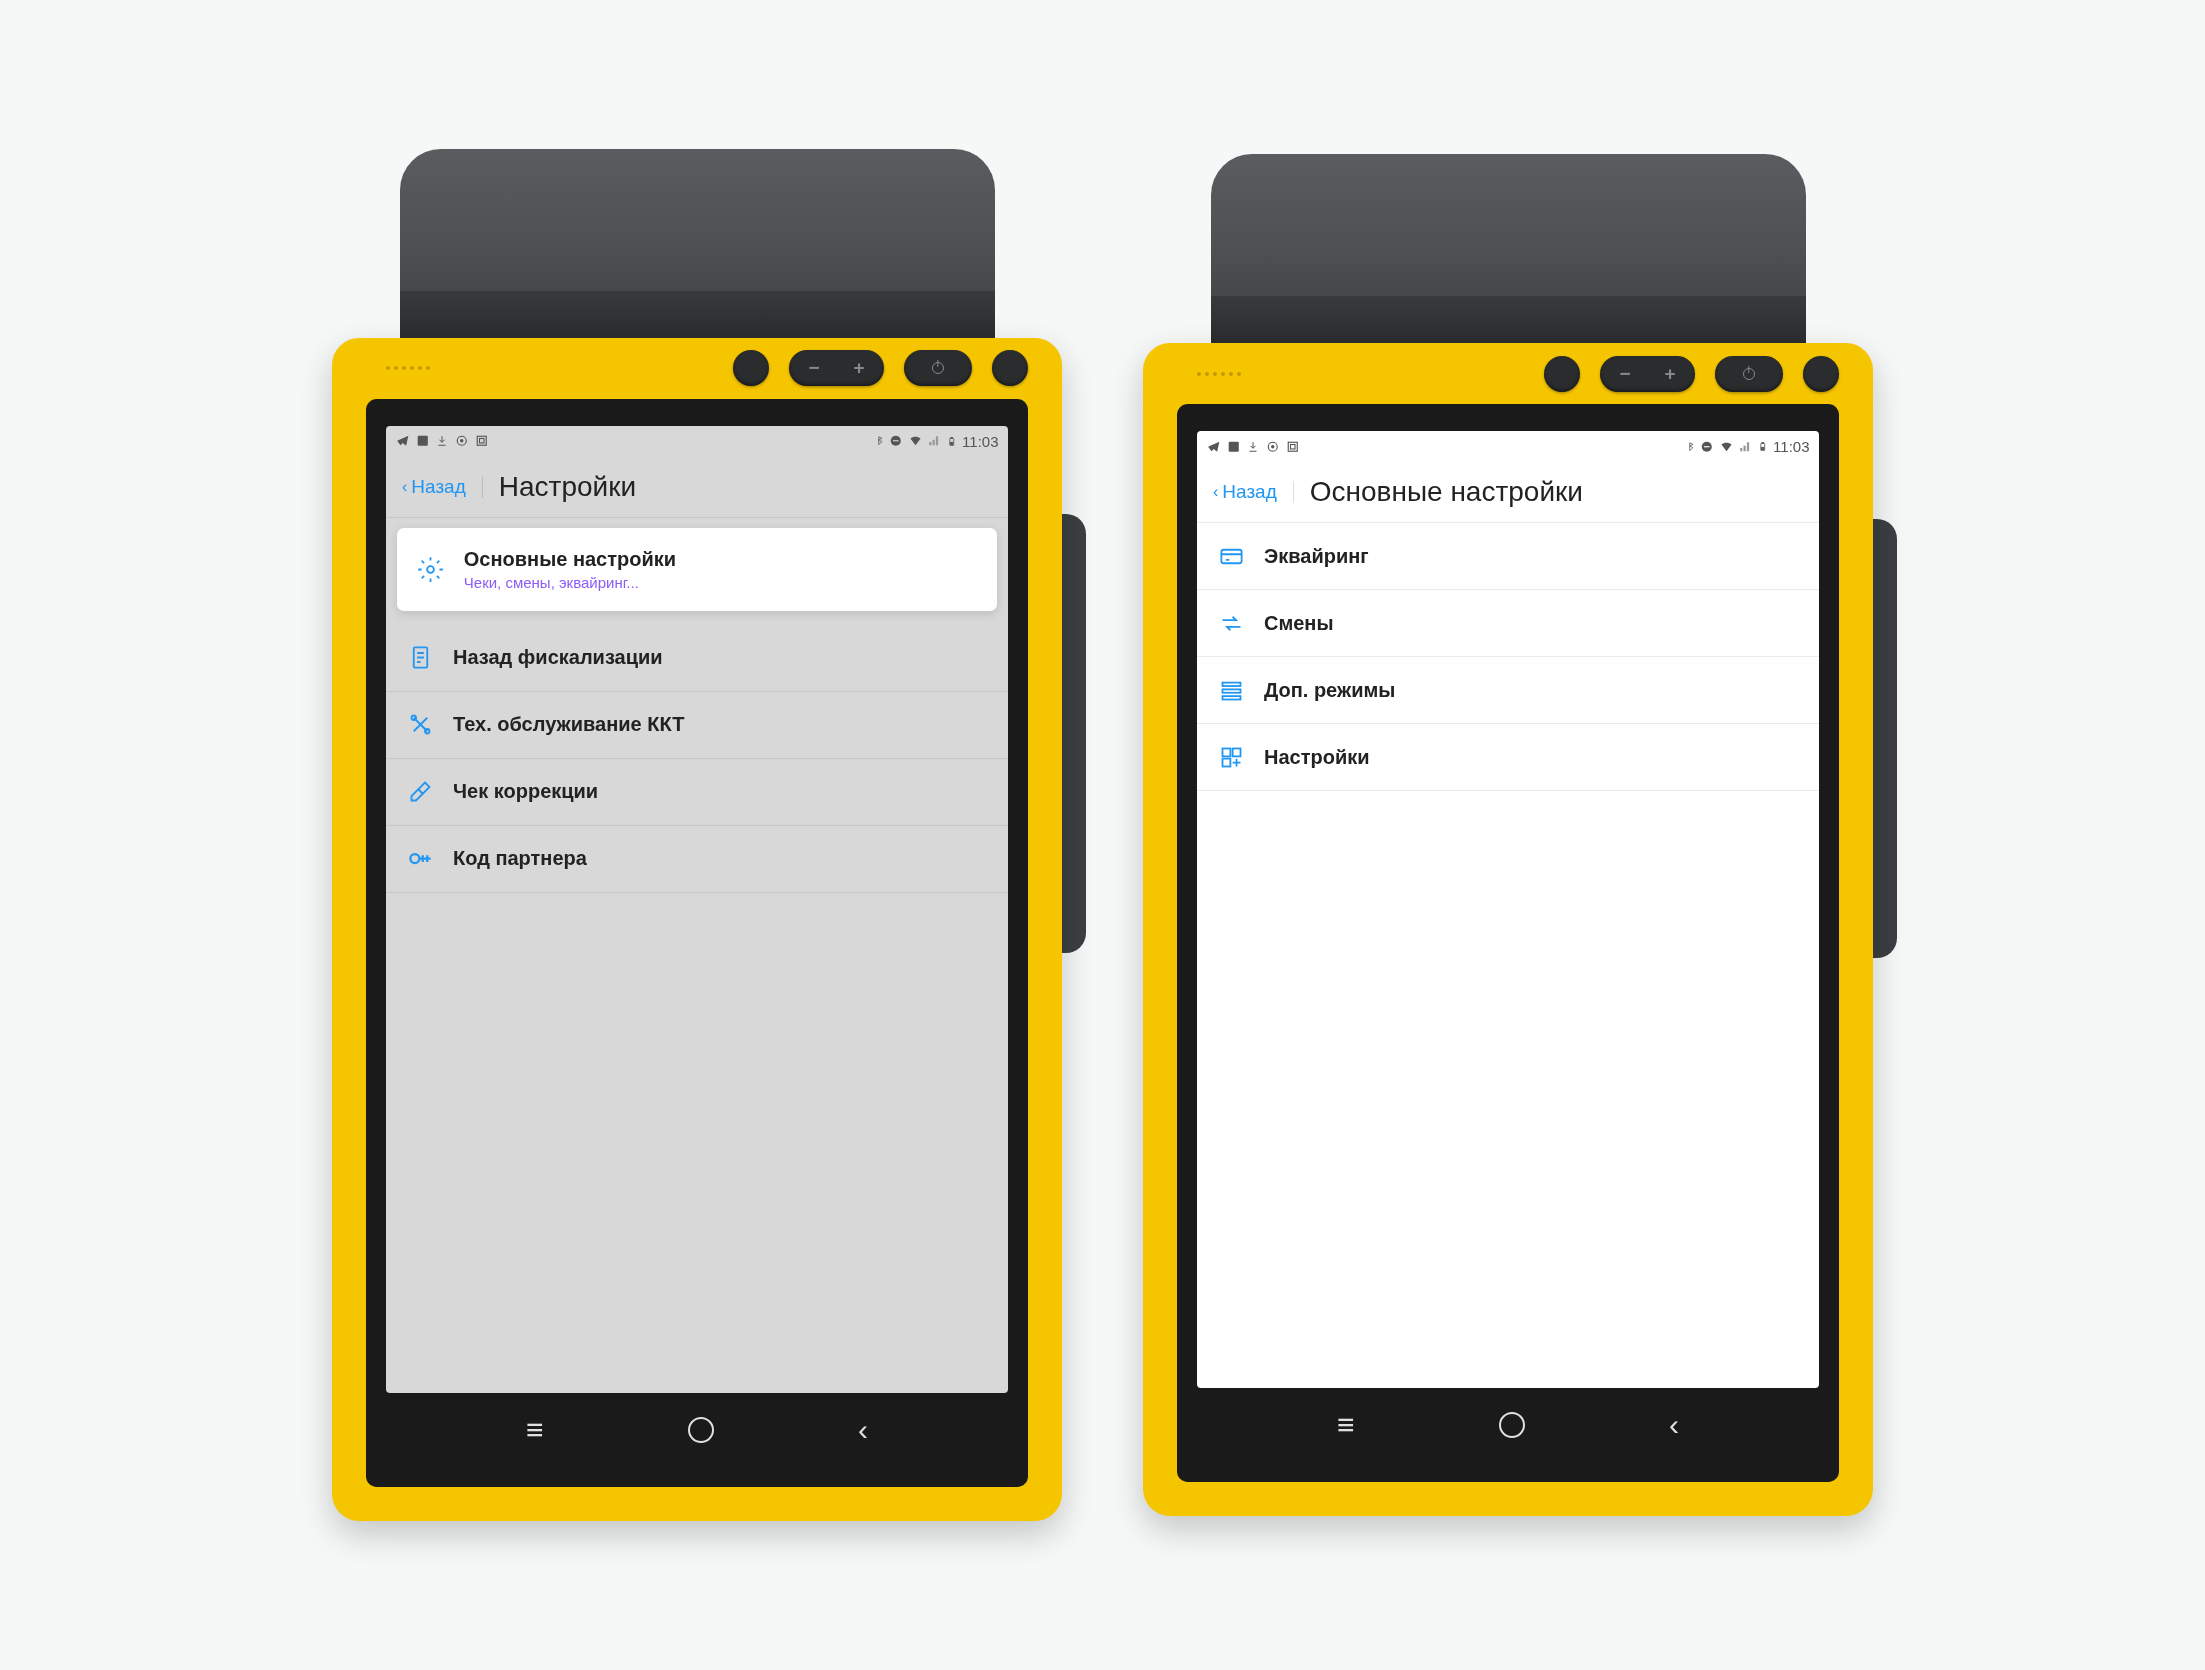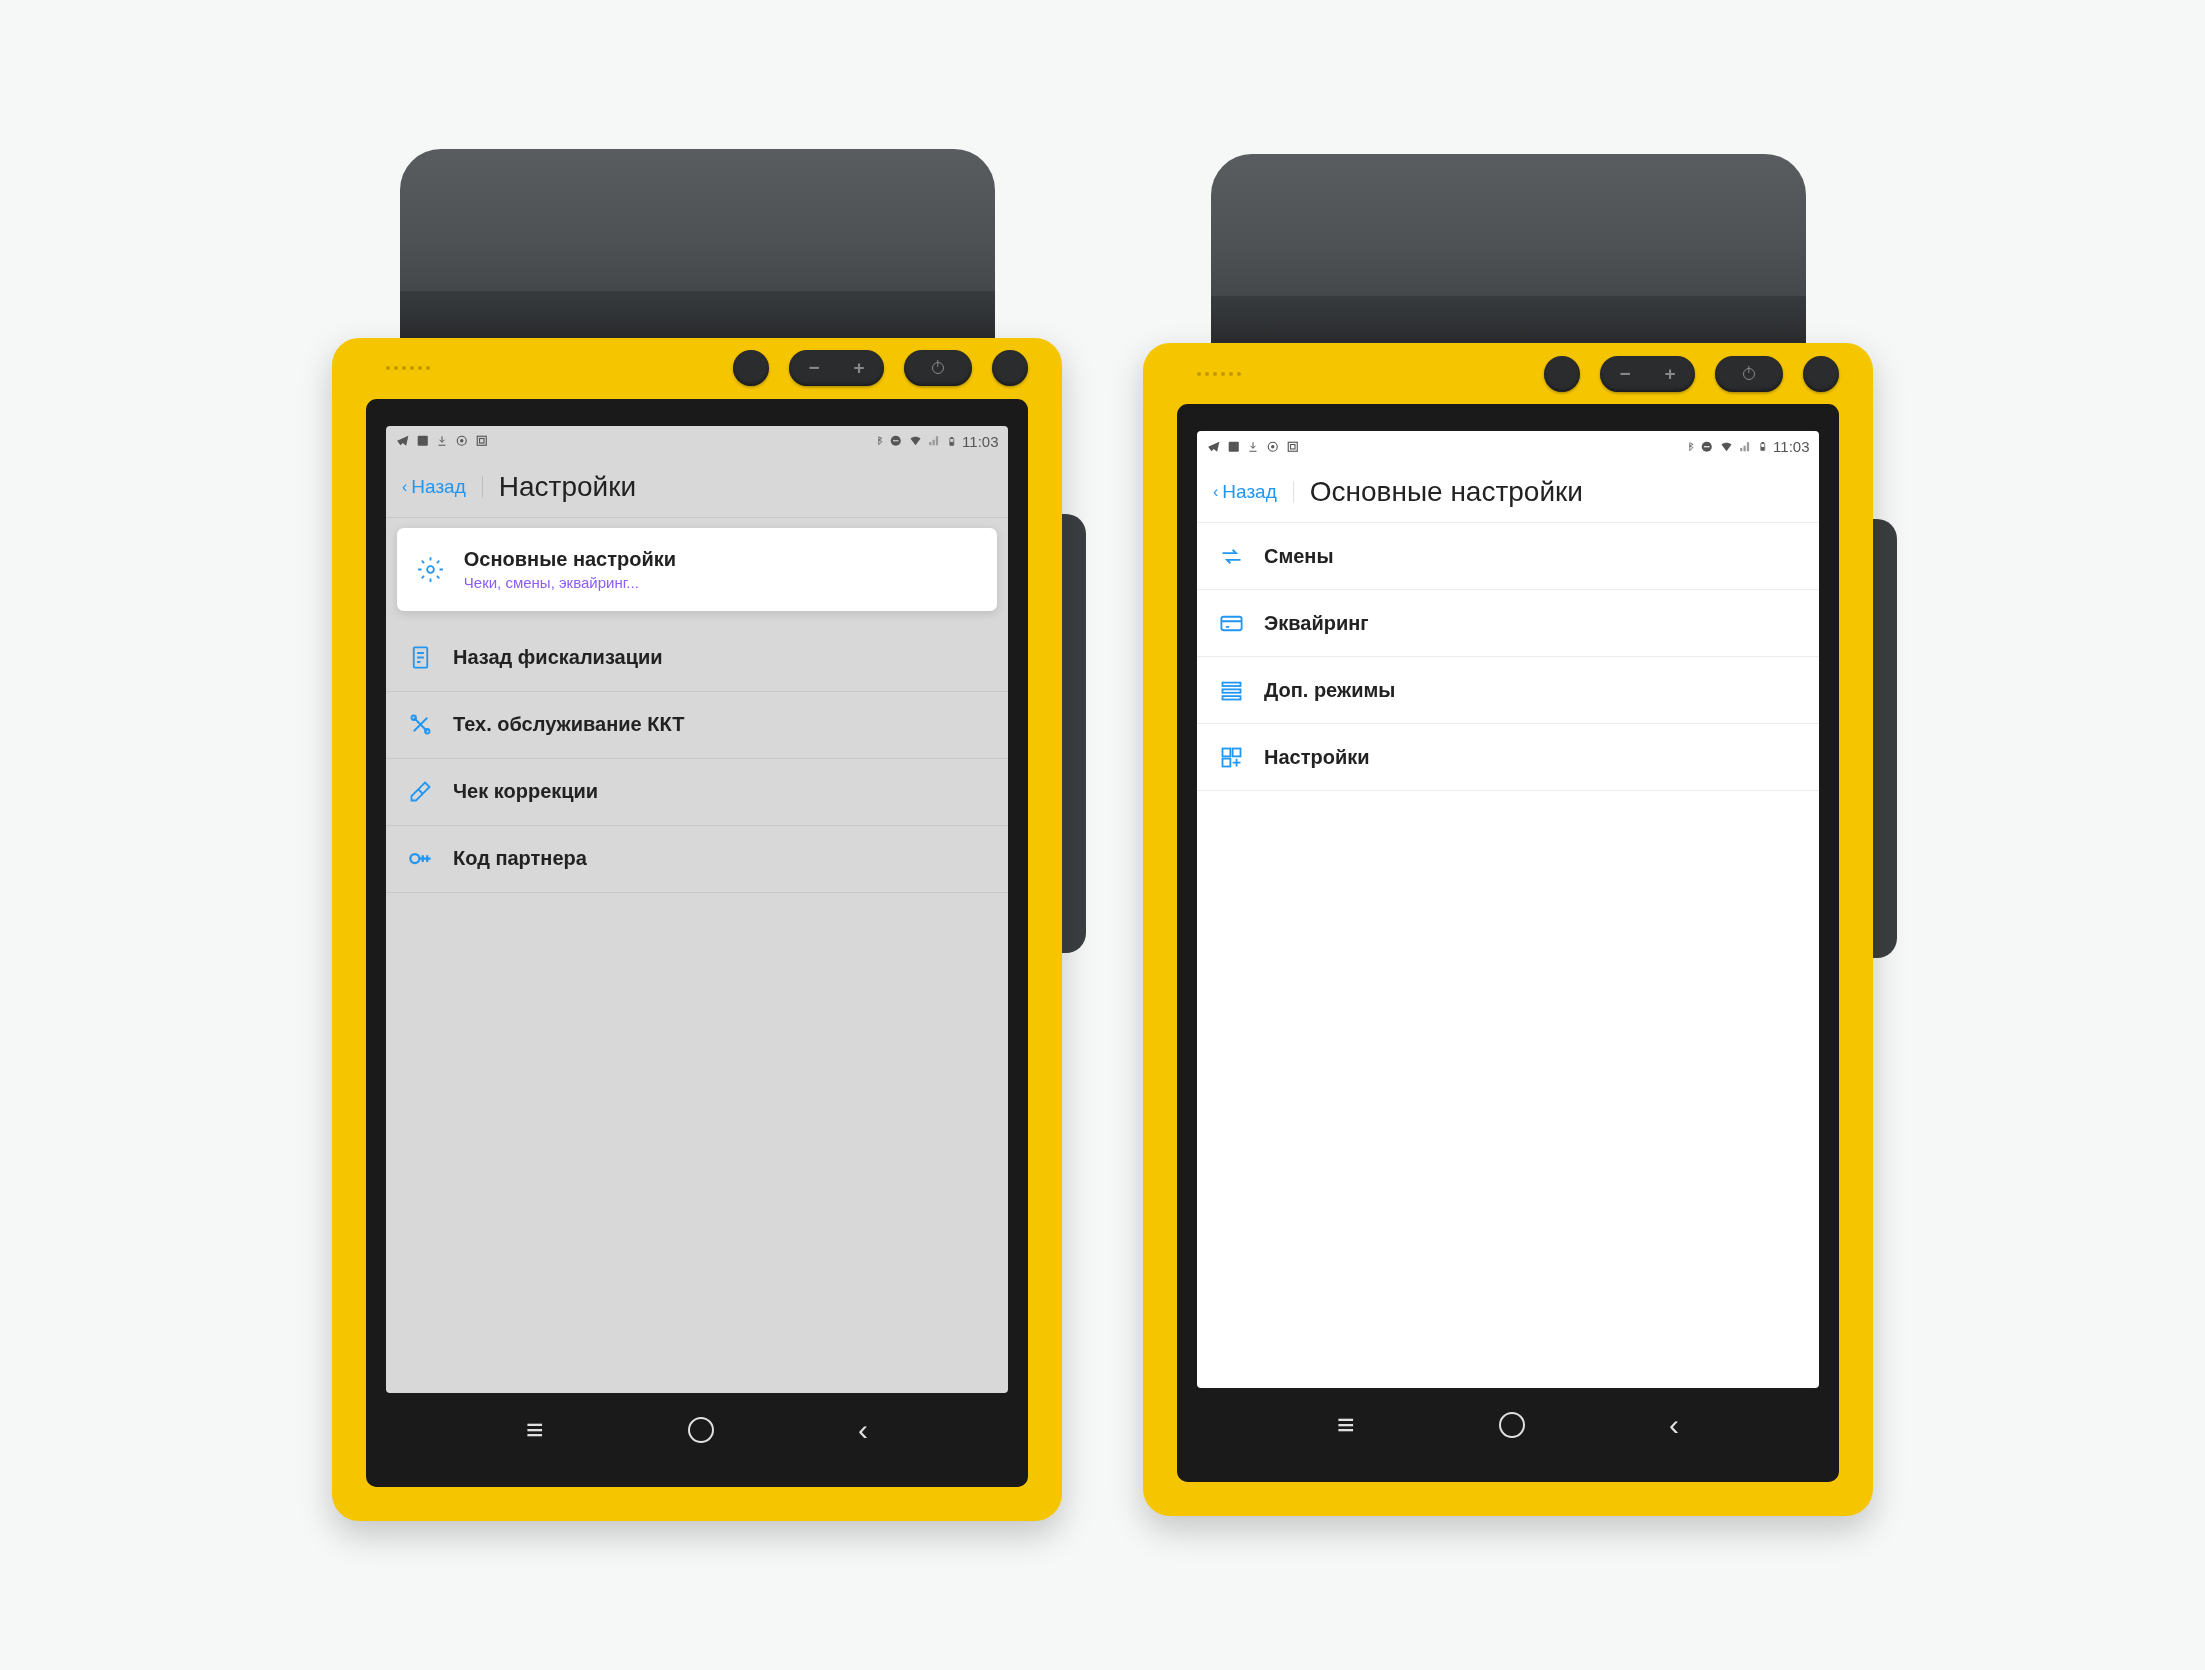--- a/index.html
+++ b/index.html
@@ -443,36 +443,36 @@
           <div class="back-btn">
             <span class="chev">‹</span>
             <span>Назад</span>
           </div>
           <div class="nav-title">Основные настройки</div>
         </div>
         <div class="content">
           <div class="list-item">
             <span class="item-icon">
                 <svg width="27" height="27" viewBox="0 0 24 24" fill="none" stroke="#2196f3" stroke-width="1.6">
-                  <path d="M4 9h12l-3-3M20 15H8l3 3"></path>
-                </svg>
-              </span>
-            <div class="item-text">
-                <div class="item-title">Смены</div>
-              </div>
-          </div>
-          <div class="list-item">
-            <span class="item-icon">
-                <svg width="27" height="27" viewBox="0 0 24 24" fill="none" stroke="#2196f3" stroke-width="1.6">
                   <rect x="3" y="6" width="18" height="12" rx="2"></rect>
                   <path d="M3 10h18M7 15h3"></path>
                 </svg>
               </span>
             <div class="item-text">
                 <div class="item-title">Эквайринг</div>
+              </div>
+          </div>
+          <div class="list-item">
+            <span class="item-icon">
+                <svg width="27" height="27" viewBox="0 0 24 24" fill="none" stroke="#2196f3" stroke-width="1.6">
+                  <path d="M4 9h12l-3-3M20 15H8l3 3"></path>
+                </svg>
+              </span>
+            <div class="item-text">
+                <div class="item-title">Смены</div>
               </div>
           </div>
           <div class="list-item">
             <span class="item-icon">
                 <svg width="27" height="27" viewBox="0 0 24 24" fill="none" stroke="#2196f3" stroke-width="1.6">
                   <rect x="4" y="5" width="16" height="3"></rect>
                   <rect x="4" y="11" width="16" height="3"></rect>
                   <rect x="4" y="17" width="16" height="3"></rect>
                 </svg>
               </span>

